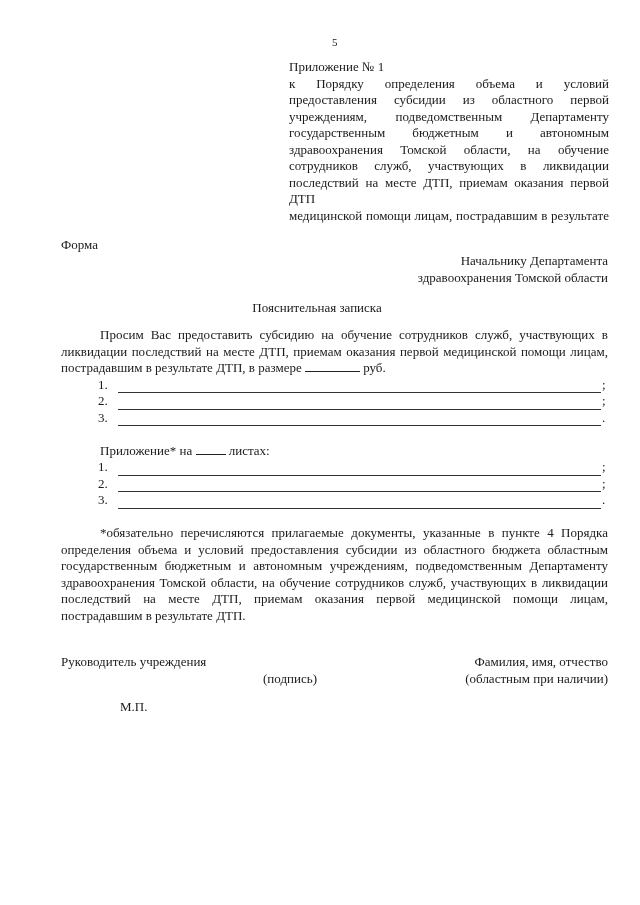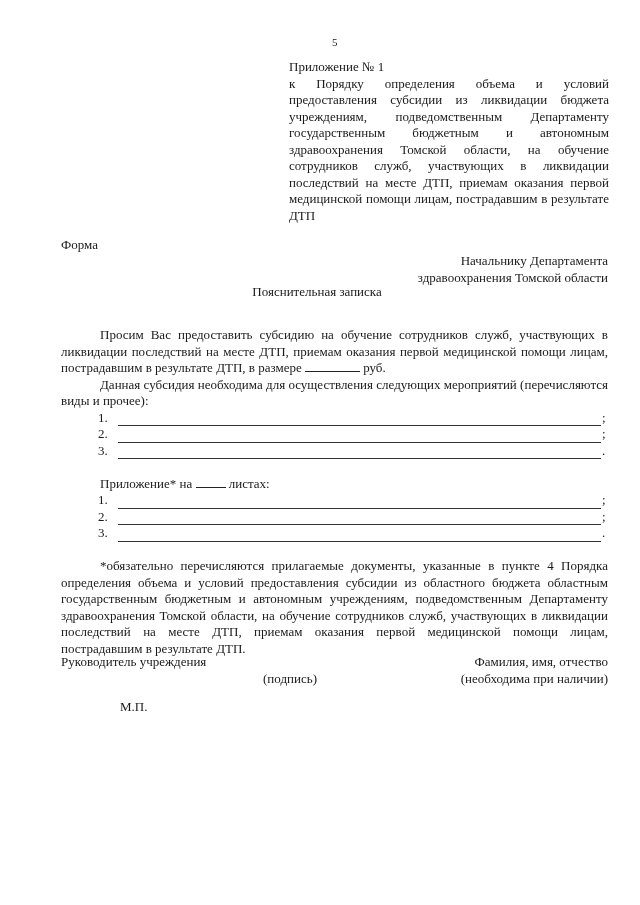--- a/index.html
+++ b/index.html
@@ -8,21 +8,21 @@
       font-family: "Liberation Serif", "DejaVu Serif", serif;
       font-size: 13px; color: #1a1a1a;
     }
     .abs { position: absolute; }
     .page-num { left: 332px; top: 36px; font-size: 11px; }
     .appendix { left: 289px; top: 59px; width: 320px; line-height: 16.5px; }
     .appendix .line { display: block; text-align: justify; text-align-last: justify; white-space: nowrap; height: 16.5px; }
     .appendix .line.left { text-align-last: left; }
     .forma { left: 61px; top: 237px; }
     .addressee { right: 32px; top: 253px; text-align: right; line-height: 16.5px; }
-    .title { left: 0; width: 634px; top: 284px; text-align: center; }
+    .title { left: 0; width: 634px; top: 300px; text-align: center; }
     .body-block { left: 61px; top: 327px; width: 547px; line-height: 16.5px; }
     .p { text-align: justify; margin: 0; }
     .indent { text-indent: 39px; }
     .blank-inline { display: inline-block; width: 55px; border-bottom: 1px solid #222; height: 11px; vertical-align: baseline; }
     .blank-short { display: inline-block; width: 30px; border-bottom: 1px solid #222; height: 11px; vertical-align: baseline; }
     .list { margin: 0; padding: 0; list-style: none; }
     .list-item { display: flex; align-items: flex-end; height: 16.5px; padding-left: 37px; }
     .list-num { width: 20px; }
     .list-line { flex: 1; border-bottom: 1px solid #333; height: 12px; margin-right: 1px; }
     .list-end { width: 6px; text-align: left; }
@@ -34,46 +34,45 @@
     .mp { left: 100px; top: 699px; margin-left: 20px; }
   </style>
 </head>
 <body>
 
 <div class="abs page-num">5</div>
 
 <div class="abs appendix">
   <span class="line left">Приложение № 1</span>
   <span class="line">к Порядку определения объема и условий</span>
-  <span class="line">предоставления субсидии из ликвидации бюджета</span>
+  <span class="line">предоставления субсидии из областного первой</span>
   <span class="line">учреждениям, подведомственным Департаменту</span>
   <span class="line">государственным бюджетным и автономным</span>
   <span class="line">здравоохранения Томской области, на обучение</span>
   <span class="line">сотрудников служб, участвующих в ликвидации</span>
   <span class="line">последствий на месте ДТП, приемам оказания первой</span>
+  <span class="line left">ДТП</span>
   <span class="line">медицинской помощи лицам, пострадавшим в результате</span>
-  <span class="line left">ДТП</span>
 </div>
 
 <div class="abs forma">Форма</div>
 
 <div class="abs addressee">
   <div>Начальнику Департамента</div>
   <div>здравоохранения Томской области</div>
 </div>
 
 <div class="abs title">Пояснительная записка</div>
 
 <div class="abs body-block">
   <p class="p indent">
     <span>Просим Вас предоставить субсидию на обучение сотрудников служб, участвующих в ликвидации последствий на месте ДТП, приемам оказания первой медицинской помощи лицам, пострадавшим в результате ДТП, в размере</span>
     <span class="blank-inline"></span>
     <span>руб.</span>
   </p>
-  <p class="p indent">Данная субсидия необходима для осуществления следующих мероприятий (перечисляются виды и прочее):</p>
 
   <ul class="list">
     <li class="list-item">
       <span class="list-num">1.</span>
       <span class="list-line"></span>
       <span class="list-end">;</span>
     </li>
     <li class="list-item">
       <span class="list-num">2.</span>
       <span class="list-line"></span>
@@ -115,17 +114,17 @@
   <div class="gap"></div>
 
   <p class="p indent">*обязательно перечисляются прилагаемые документы, указанные в пункте 4 Порядка определения объема и условий предоставления субсидии из областного бюджета областным государственным бюджетным и автономным учреждениям, подведомственным Департаменту здравоохранения Томской области, на обучение сотрудников служб, участвующих в ликвидации последствий на месте ДТП, приемам оказания первой медицинской помощи лицам, пострадавшим в результате ДТП.</p>
 </div>
 
 <div class="sig-row" style="top:654px;">
   <div class="sig-left">Руководитель учреждения</div>
   <div class="sig-mid">(подпись)</div>
   <div class="sig-right">
     <div>Фамилия, имя, отчество</div>
-    <div>(необходима при наличии)</div>
+    <div>(областным при наличии)</div>
   </div>
 </div>
 
 <div class="abs mp">М.П.</div>
 
 </body></html>

